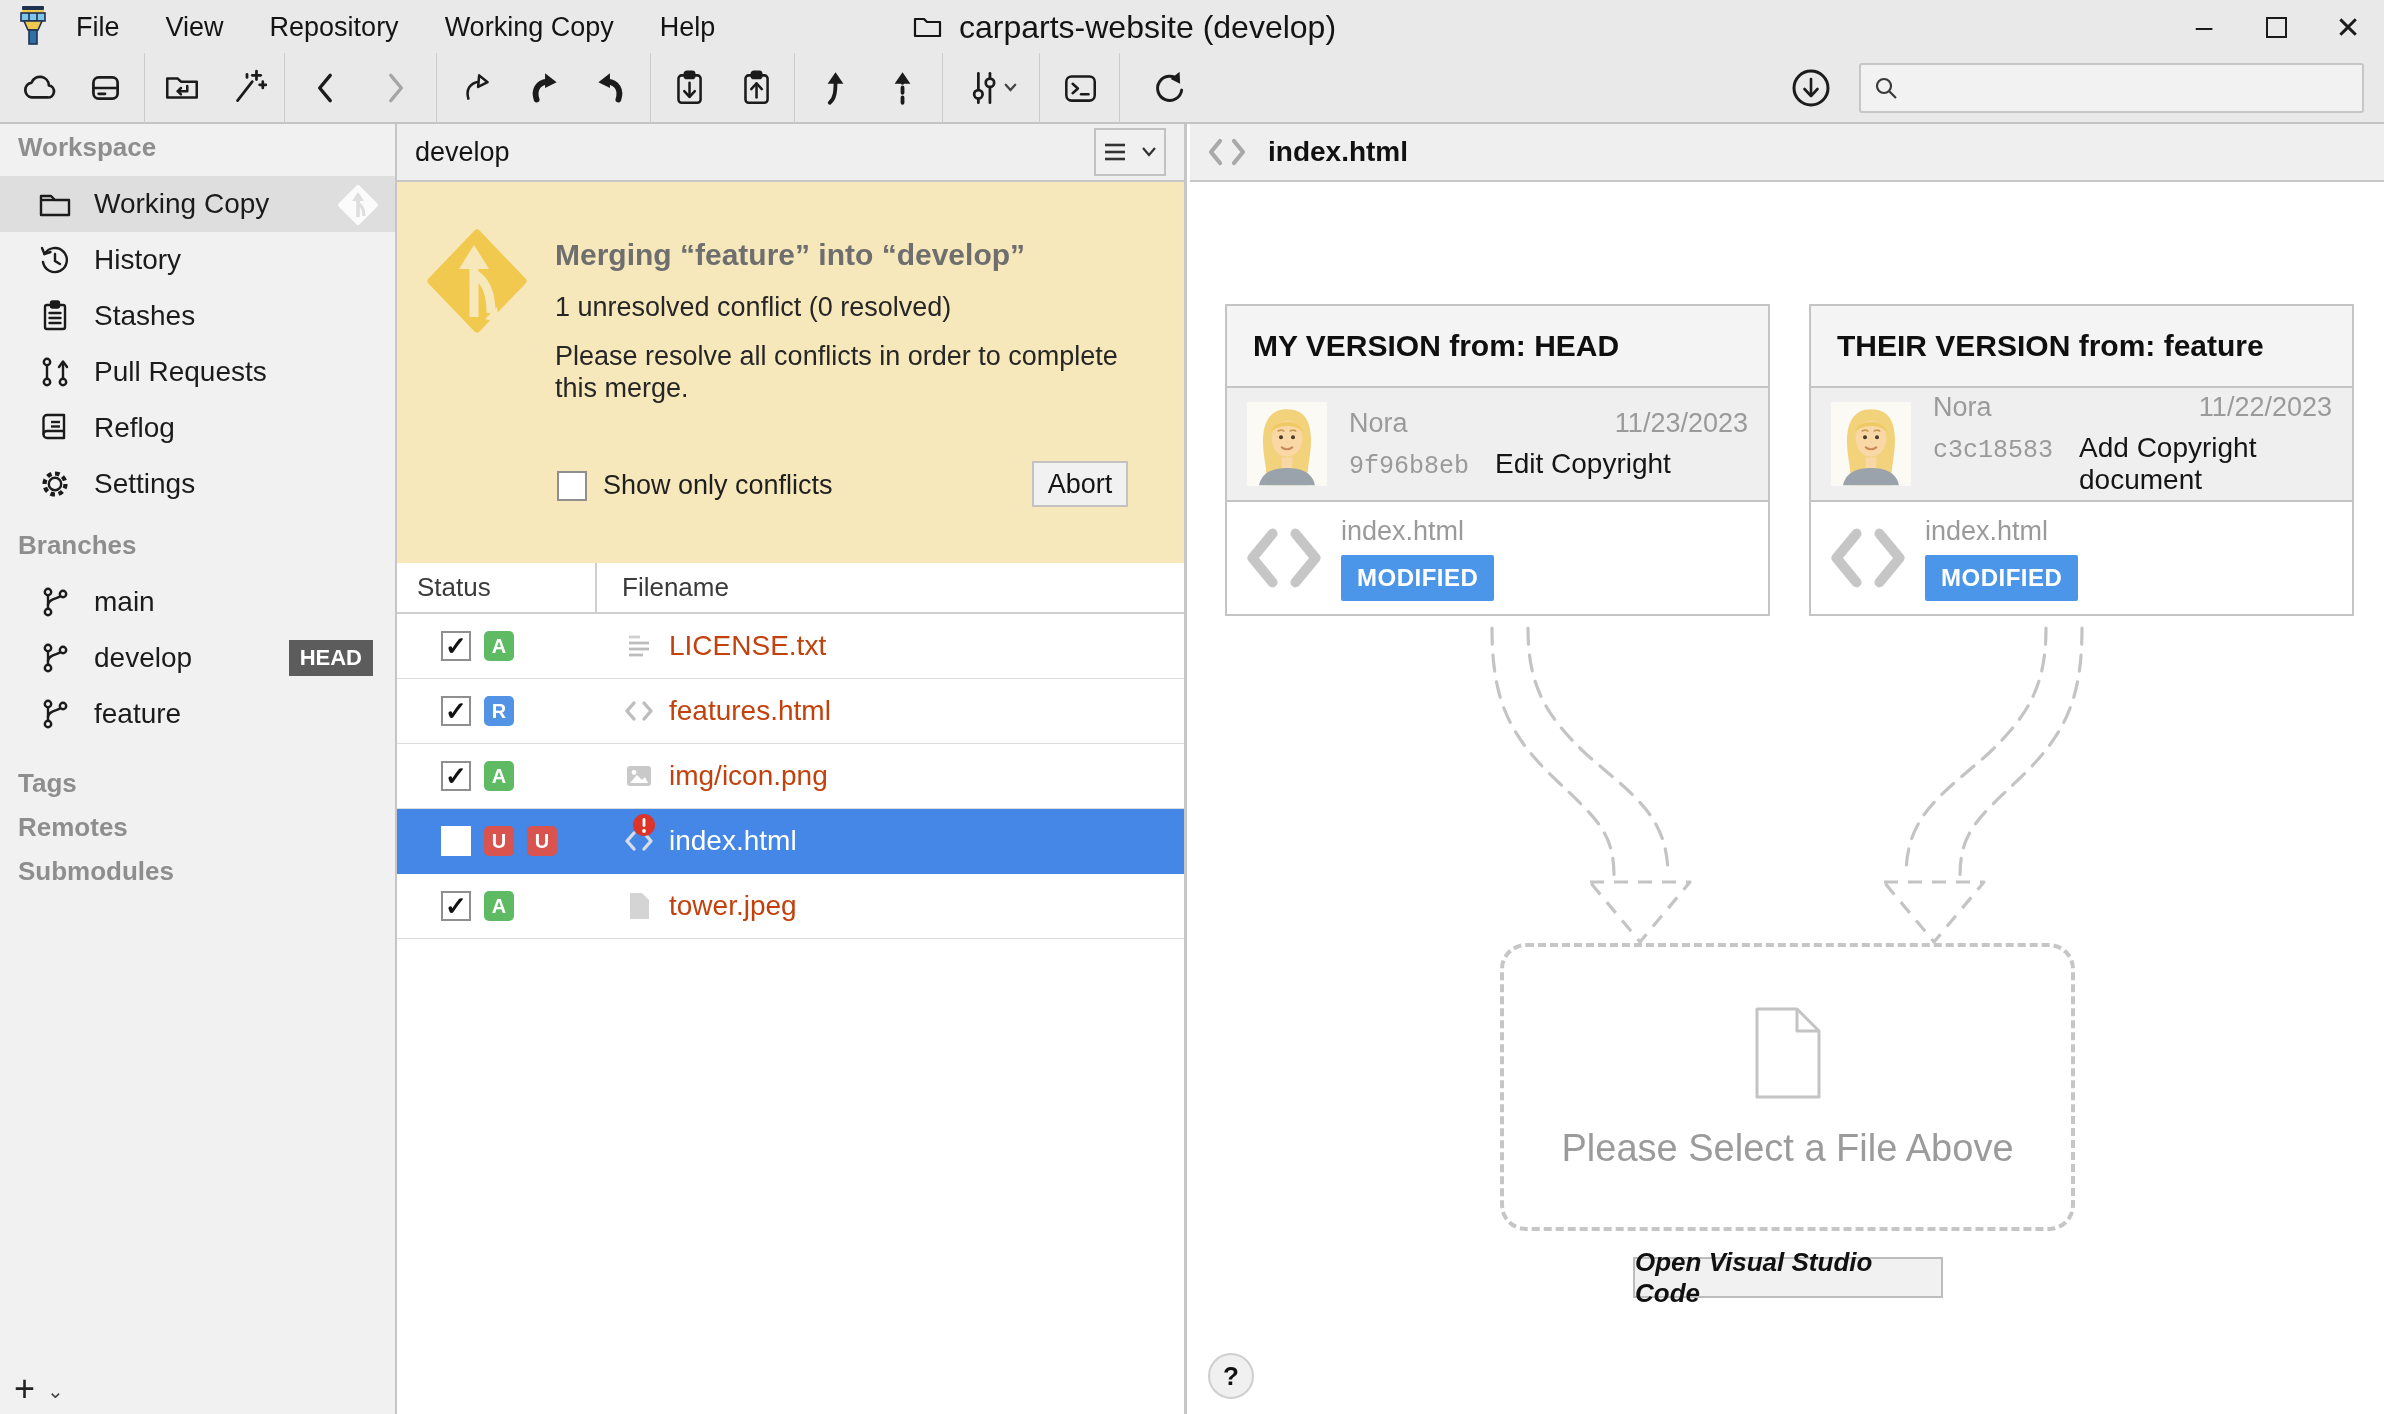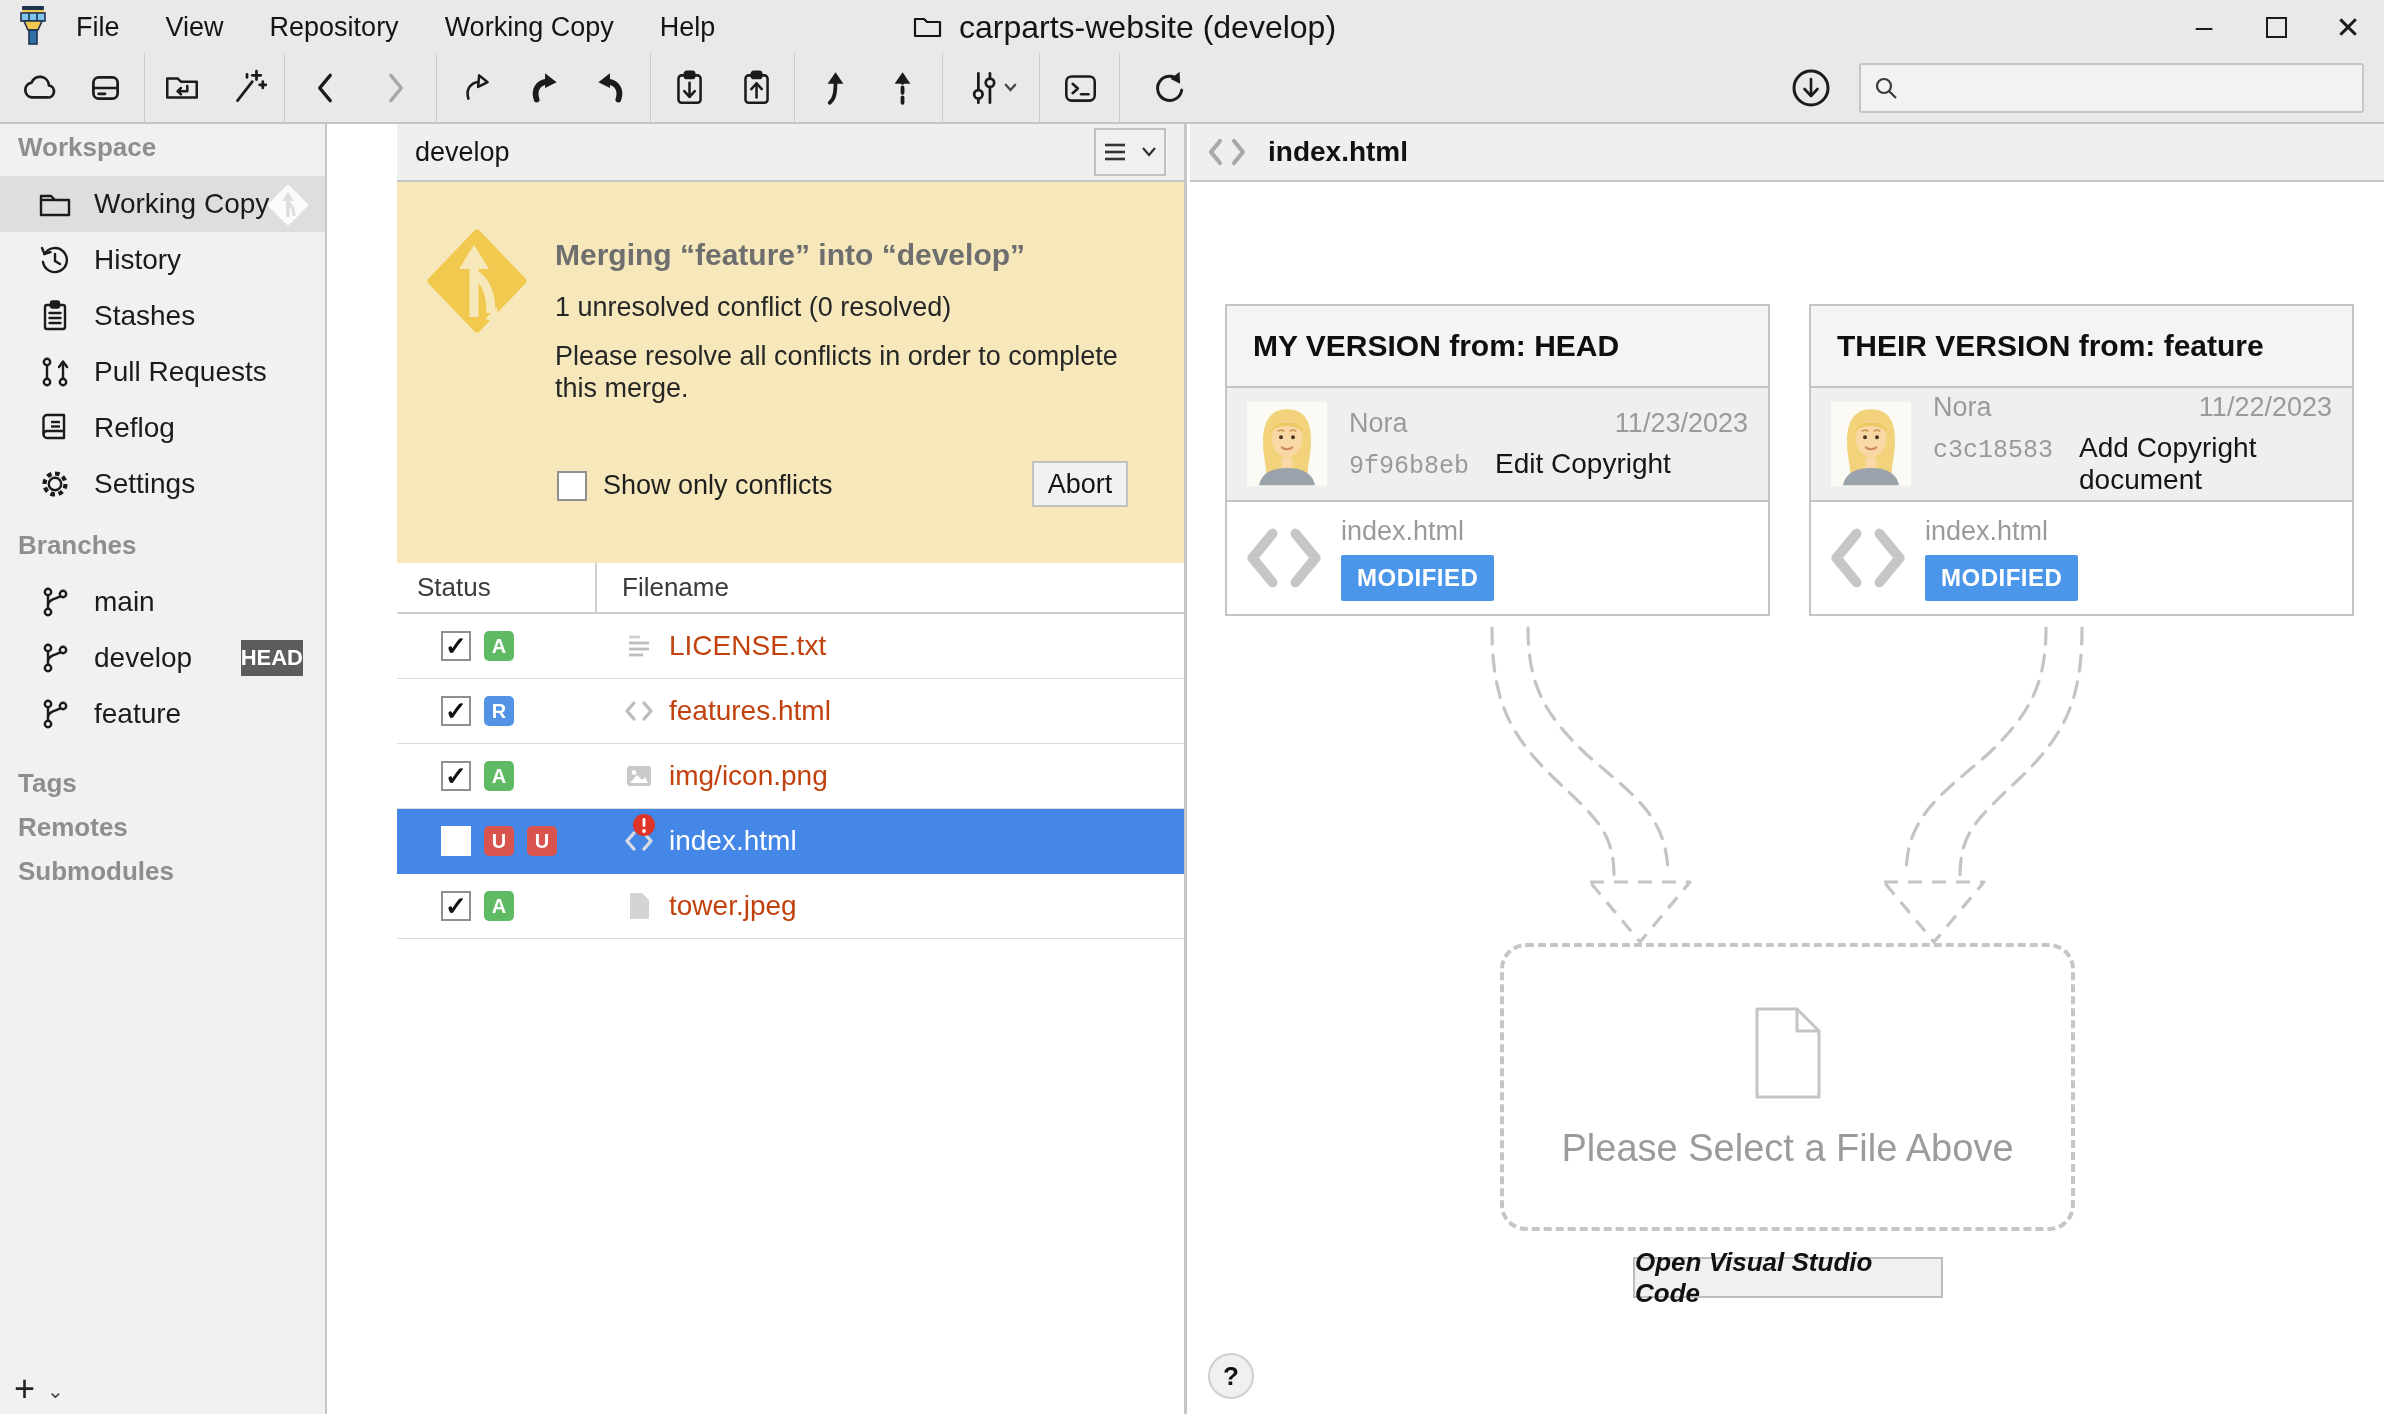--- a/index.html
+++ b/index.html
@@ -19,27 +19,27 @@
 
   
   .toolbar{position:absolute;left:0;top:54px;width:2384px;height:70px;background:#E9E9E9;border-bottom:2px solid #C4C4C4;display:flex;align-items:center;}
   .tgroup{height:70px;display:flex;align-items:center;justify-content:space-evenly;border-right:1.5px solid #CBCBCB;}
   .tbtn{width:56px;height:56px;display:flex;align-items:center;justify-content:center;}
   .toolbar-right{margin-left:auto;display:flex;align-items:center;gap:20px;padding-right:20px;}
   .searchbox{width:505px;height:50px;background:#F2F2F2;border:2px solid #C6C6C6;border-radius:3px;display:flex;align-items:center;padding:0 12px;gap:10px;}
   .searchbox input{flex:1;border:none;background:transparent;outline:none;font-size:25px;color:#333;}
 
   
-  .sidebar{position:absolute;left:0;top:124px;width:327px;height:1290px;background:#F1F1F1;border-right:2px solid #C6C6C6;}
+  .sidebar{position:absolute;left:0;top:124px;width:397px;height:1290px;background:#F1F1F1;border-right:2px solid #C6C6C6;}
   .side-header{margin:8px 0 14px;padding-left:18px;font-size:26px;font-weight:bold;color:#8E8E8E;height:30px;line-height:30px;}
   .side-header.mt1{margin-top:18px;} .side-header.mt2{margin-top:26px;} .side-header.mt3{margin-top:14px;} .side-header.mt4{margin-top:12px;}
   .side-item{position:relative;height:56px;display:flex;align-items:center;gap:22px;padding-left:38px;font-size:28px;color:#1b1b1b;}
   .side-item.selected{background:#DEDEDE;}
   .side-item .sicon{flex:0 0 auto;display:flex;}
-  .head-badge{margin-left:auto;margin-right:22px;background:#5C5C5C;color:#fff;font-size:22px;font-weight:bold;padding:5px 0;}
+  .head-badge{margin-left:auto;margin-right:22px;background:#5C5C5C;color:#fff;font-size:22px;font-weight:bold;padding:5px 11px;}
   .merge-flag{position:absolute;right:16px;top:8px;}
   .plus-row{position:absolute;left:14px;bottom:8px;display:flex;align-items:flex-end;gap:12px;color:#222;}
   .plus-glyph{font-size:36px;line-height:34px;}
   .plus-chev{font-size:20px;color:#444;padding-bottom:3px;}
 
   
   .file-panel{position:absolute;left:397px;top:124px;width:790px;height:1290px;background:#fff;border-right:3px solid #C6C6C6;}
   .panel-header{height:58px;background:#EFEFEF;border-bottom:2px solid #C6C6C6;display:flex;align-items:center;padding:0 18px;}
   .branch-label{font-size:27px;color:#141414;margin-left:0;}
   .menu-btn{margin-left:auto;width:72px;height:48px;background:#F0F0F0;border:2px solid #C2C2C2;display:flex;align-items:center;justify-content:center;gap:8px;}

